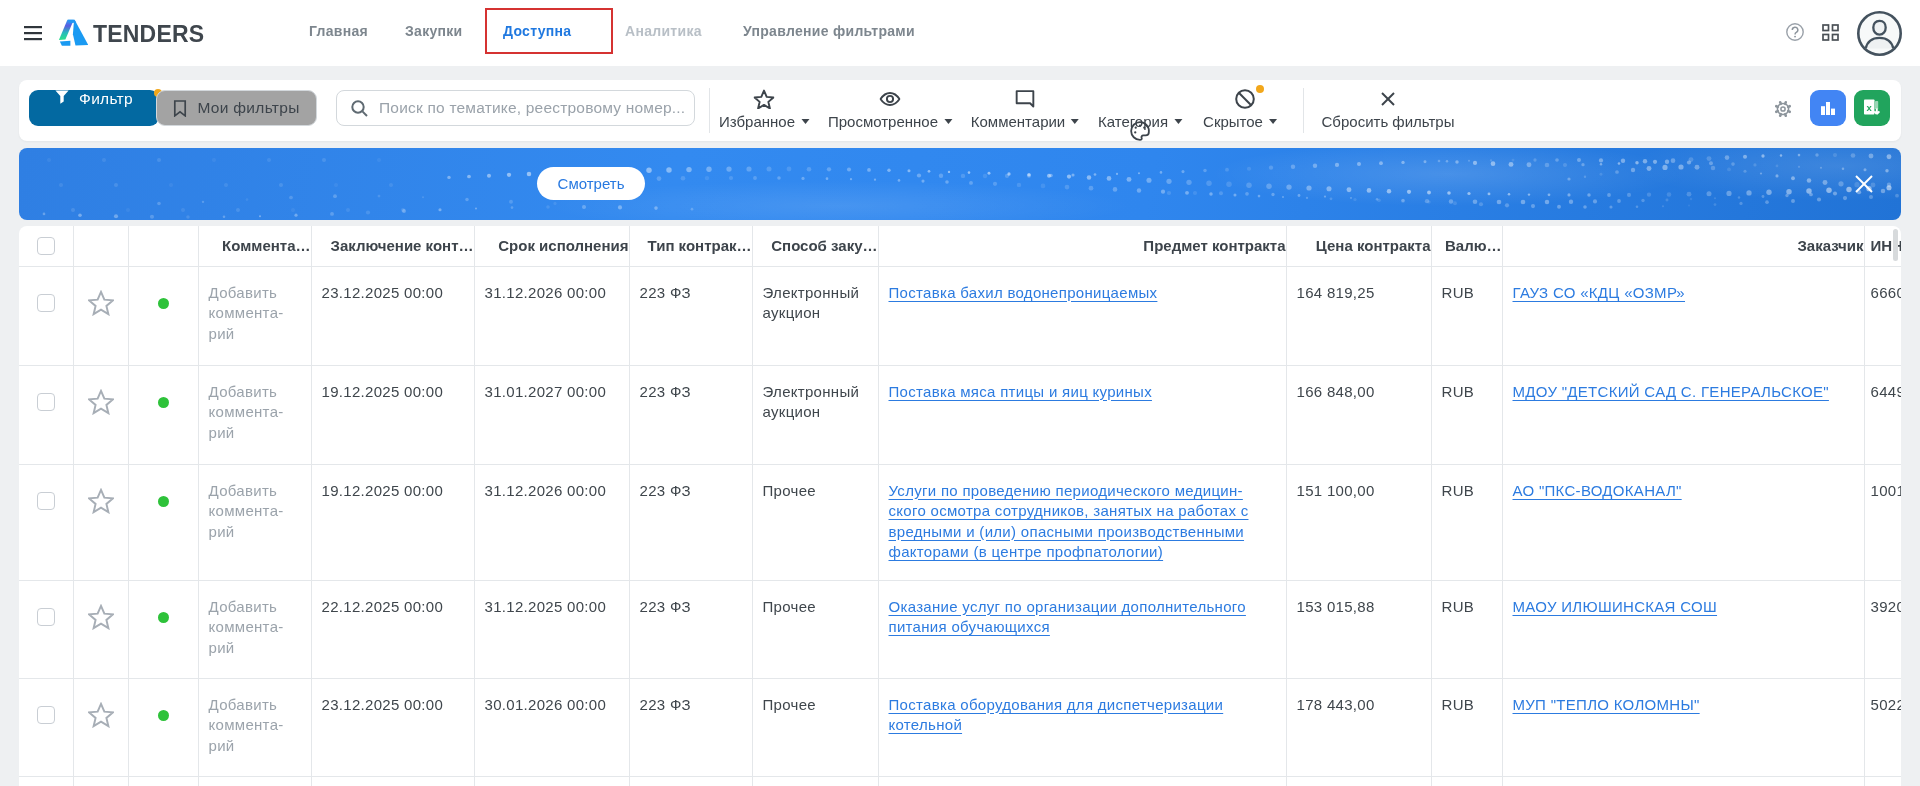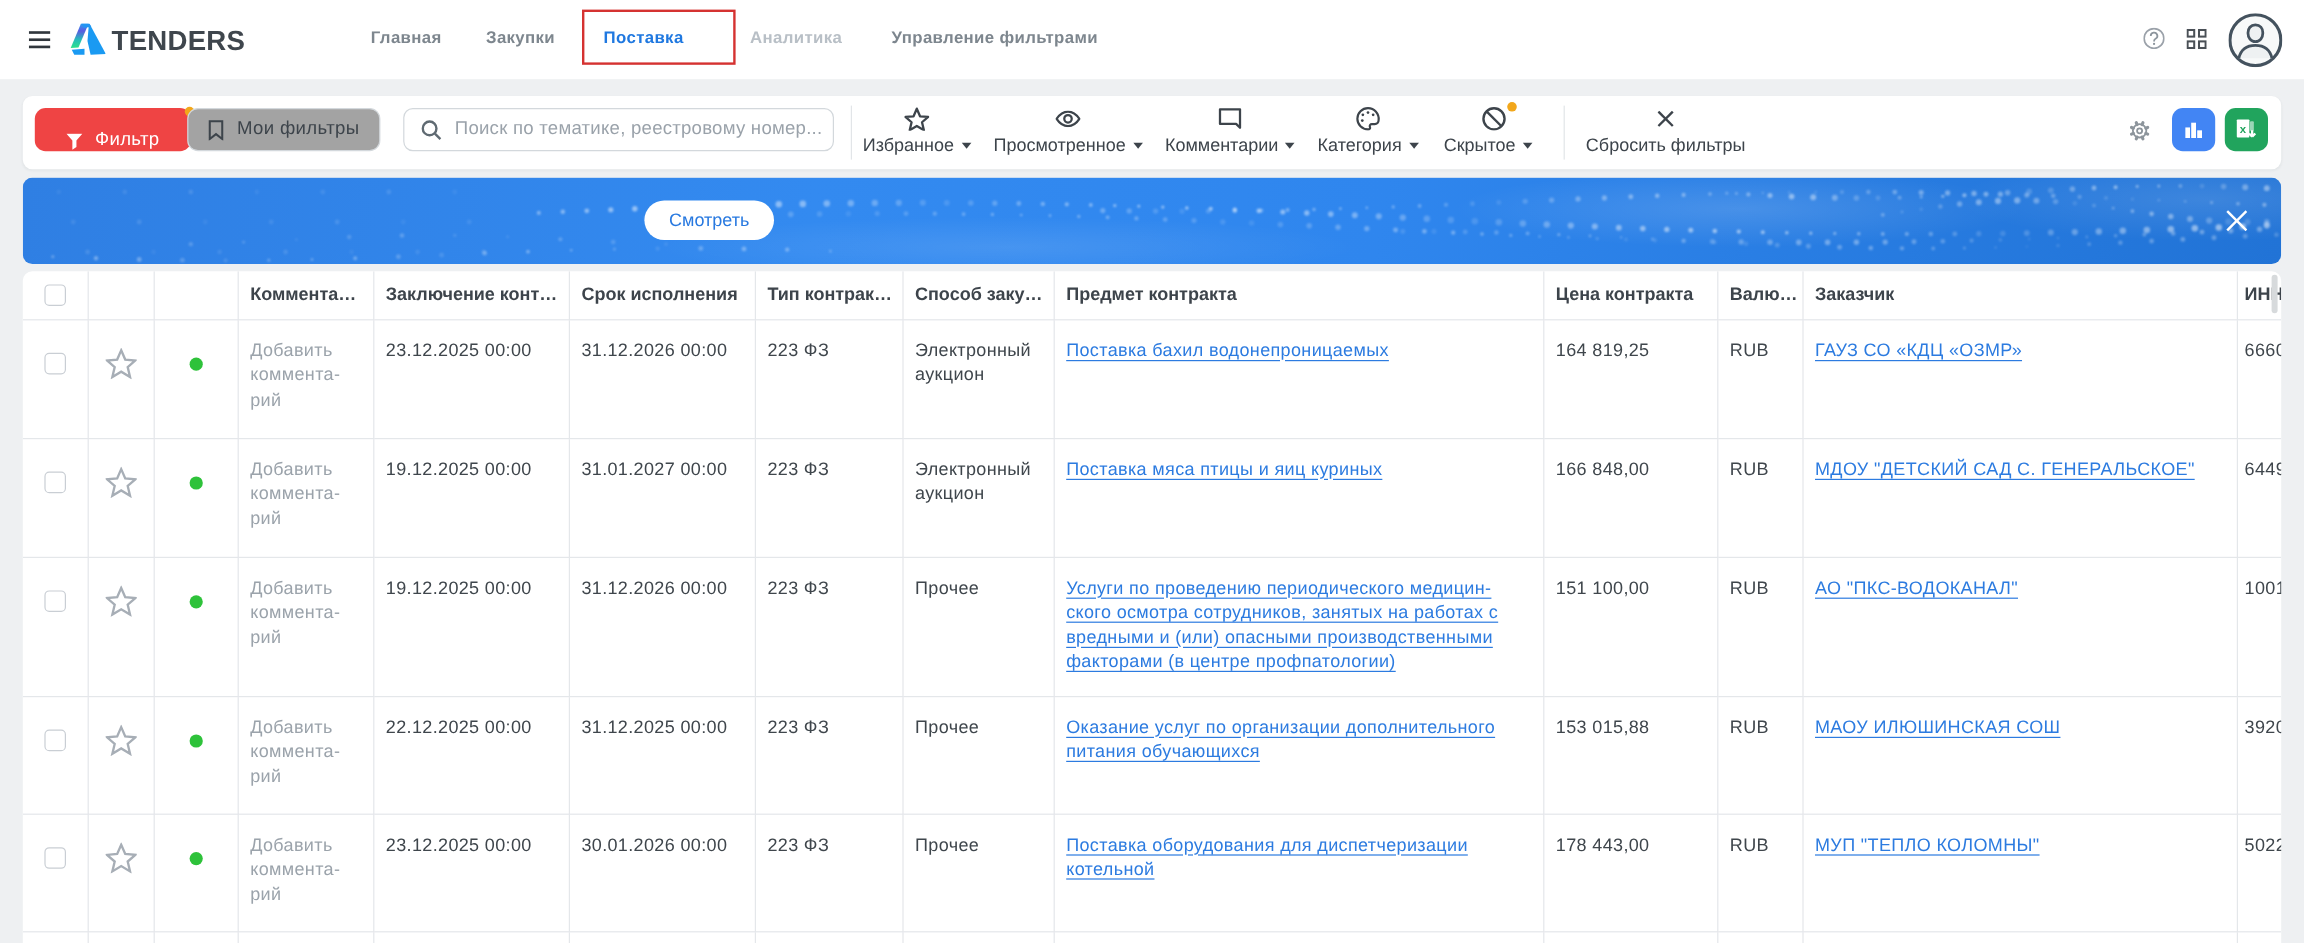--- a/index.html
+++ b/index.html
@@ -19,21 +19,21 @@
 .nav .n4 { left:625px; color:#b8bfc6; }
 .nav .n5 { left:743px; }
 .redbox { position:absolute; left:485px; top:8px; width:128px; height:46px; border:2px solid #d53231; }
 .hico { position:absolute; top:23px; }
 .help { left:1786px; }
 .grid { left:1822px; top:24px; }
 .avatar { position:absolute; left:1857px; top:11px; }
 
 
 .tb { position:absolute; left:19px; top:80px; width:1882px; height:61px; background:#fff; border-radius:8px; box-shadow:0 1px 2px rgba(40,50,60,.05); }
-.btn-filter { position:absolute; left:10px; top:10px; width:130px; height:36px; background:#ef4444; border-radius:9px; color:#fff; font-size:15.5px; font-weight:normal; letter-spacing:0.3px; display:flex; align-items:flex-end; justify-content:center; gap:10px; }
+.btn-filter { position:absolute; left:10px; top:10px; width:130px; height:36px; background:#0369a1; border-radius:9px; color:#fff; font-size:15.5px; font-weight:normal; letter-spacing:0.3px; display:flex; align-items:flex-start; justify-content:center; gap:10px; }
 .btn-filter .dot { position:absolute; right:-3px; top:-1px; width:8px; height:8px; border-radius:50%; background:#f2a71b; }
 .btn-my { position:absolute; left:137px; top:10px; width:161px; height:36px; border:1px solid #d3d8dc; border-radius:9px; color:#3d444b; font-size:15.5px; font-weight:normal; letter-spacing:0.3px; display:flex; align-items:center; justify-content:center; gap:10px; background:#a3a3a3; }
 .search { position:absolute; left:317px; top:10px; width:359px; height:36px; border:1px solid #d3d8dc; border-radius:8px; display:flex; align-items:center; padding-left:14px; gap:11px; background:#fff; }
 .search span { color:#9aa2aa; font-size:15.5px; letter-spacing:0.2px; }
 .vdiv { position:absolute; top:8px; width:1px; height:45px; background:#e2e5e8; }
 .dd { position:absolute; top:0; height:61px; transform:translateX(-50%); display:flex; flex-direction:column; align-items:center; }
 .dd { position:absolute; }
 .dd .ic { margin-top:9px; height:20px; }
 .dd svg { display:block; }
 .dd .lb { position:absolute; top:33px; left:50%; transform:translateX(-50%); font-size:15px; color:#3d444b; white-space:nowrap; display:flex; align-items:center; gap:6px; }
@@ -47,21 +47,21 @@
 .banner { position:absolute; left:19px; top:148px; width:1882px; height:72px; border-radius:8px; background:radial-gradient(ellipse 340px 46px at 1430px 26px, rgba(255,255,255,0.14), rgba(255,255,255,0) 70%),radial-gradient(ellipse 420px 36px at 820px 58px, rgba(255,255,255,0.10), rgba(255,255,255,0) 70%),radial-gradient(ellipse 300px 50px at 1820px 18px, rgba(255,255,255,0.12), rgba(255,255,255,0) 70%),linear-gradient(100deg,#2f7fe3 0%,#338af0 35%,#2f86ee 60%,#2173d6 100%); overflow:hidden; }
 .banner .txt { position:absolute; left:29px; top:25px; color:#fff; font-size:17px; letter-spacing:0.55px; font-weight:bold; }
 .banner .watch { position:absolute; left:518px; top:19px; width:108px; height:33px; background:#fff; border-radius:16.5px; color:#2879e0; font-size:15px; display:flex; align-items:center; justify-content:center; }
 .banner .close { position:absolute; left:1836px; top:27px; }
 
 
 .twrap { position:absolute; left:19px; top:226px; width:1882px; height:560px; background:#fff; border-radius:8px 8px 0 0; overflow:hidden; }
 table { border-collapse:collapse; table-layout:fixed; width:1882px; font-size:15px; color:#3f464c; }
 th, td { border-right:1px solid #e4e7ea; border-bottom:1px solid #e4e7ea; }
 th:last-child, td:last-child { border-right:none; padding-left:6px; }
-th { height:40px; text-align:left; vertical-align:middle; padding:0 0 0 10px; font-size:15px; color:#3d444b; white-space:nowrap; overflow:hidden; }
+th { height:40px; text-align:right; vertical-align:middle; padding:0 0 0 10px; font-size:15px; color:#3d444b; white-space:nowrap; overflow:hidden; }
 td { vertical-align:top; padding:16px 10px 0 10px; line-height:20.5px; letter-spacing:0.3px; }
 td.ctl { padding:0; text-align:center; }
 a.lnk { color:#2c7be0; text-decoration:underline; text-underline-offset:3px; }
 .gray { color:#9ba3ab; }
 .cb { display:inline-block; width:18px; height:18px; border:1.5px solid #c9ced4; border-radius:4px; background:#fff; }
 .cb.hd { margin-top:0; }
 .dotg { display:inline-block; width:11px; height:11px; border-radius:50%; background:#2ec23a; }
 .thumb { position:absolute; left:1874px; top:3px; width:5px; height:32px; background:#d7dadc; border-radius:2.5px; }
 </style>
 </head>
@@ -84,21 +84,21 @@
       </defs>
     <path d="M66.9 19.8 L73.3 19.8 L64.9 39.5 L58.4 39.9 Z" fill="url(#lg1)"></path>
     <path d="M59.3 41.5 L69.9 40.7 L69.9 45.7 L61.4 45.7 Z" fill="#1a9af2"></path>
     <path d="M74.1 19.8 L87.7 44.9 L75.0 45.6 L72.4 34.2 L73.4 22.0 Z" fill="#1a9af2"></path>
     <path d="M67.5 19.8 L74.1 19.8 L75.6 22.6 L69.2 23.2 Z" fill="#2196f3"></path>
   </svg>
   <div class="logo-txt">TENDERS</div>
   <div class="nav">
     <a class="n1">Главная</a>
     <a class="n2">Закупки</a>
-    <a class="n3">Поставка</a>
+    <a class="n3">Доступна</a>
     <a class="n4">Аналитика</a>
     <a class="n5">Управление фильтрами</a>
   </div>
   <div class="redbox"></div>
   <svg class="hico help" width="18" height="18" viewBox="0 0 18 18" fill="none">
       <circle cx="9" cy="9" r="8.2" stroke="#9aa1a9" stroke-width="1.4"></circle>
       <path d="M6.3 6.9 a2.75 2.75 0 1 1 4 2.45 c-.85.42-1.2.95-1.2 1.85 v.35" stroke="#8d959d" stroke-width="1.5"></path>
       <circle cx="9.05" cy="13.6" r="0.95" fill="#8d959d"></circle>
     </svg>
   <svg class="hico grid" width="17" height="17" viewBox="0 0 17 17" fill="none" stroke="#4a5056" stroke-width="1.7">
@@ -149,21 +149,21 @@
         <circle cx="10.5" cy="7" r="3.1"></circle>
       </svg>
     <div class="lb">Просмотренное <span class="caret"></span></div>
   </div>
   <div class="dd" style="left:1006px;">
     <svg class="ic" width="20" height="19" viewBox="0 0 20 19" fill="none" stroke="#3d444b" stroke-width="2" style="margin-top:10px; height:18px;">
         <path d="M1.2 1.2 H18.8 V17.4 L15.4 14 H1.2 Z" stroke-linejoin="round"></path>
       </svg>
     <div class="lb">Комментарии <span class="caret"></span></div>
   </div>
-  <div class="dd" style="left:1121px;">
+  <div class="dd" style="left:1121px;justify-content:flex-end;">
     <svg class="ic" width="21" height="21" viewBox="0 0 21 21" fill="none" stroke="#3d444b" stroke-width="1.9">
       <path d="M10.5 1.2 a9.3 9.3 0 1 0 0 18.6 c1.6 0 2.2-1 1.7-2.1 c-.6-1.3.2-2.6 1.8-2.6 h2.4 c1.9 0 3.4-1.5 3.4-3.6 A9.3 9.3 0 0 0 10.5 1.2 Z"></path>
       <circle cx="6" cy="7" r="1.2" fill="#3d444b" stroke="none"></circle>
         <circle cx="10.5" cy="5" r="1.2" fill="#3d444b" stroke="none"></circle>
         <circle cx="15" cy="7" r="1.2" fill="#3d444b" stroke="none"></circle>
         <circle cx="5.5" cy="12" r="1.2" fill="#3d444b" stroke="none"></circle>
     </svg>
     <div class="lb">Категория <span class="caret"></span></div>
   </div>
   <div class="dd" style="left:1221px;">

